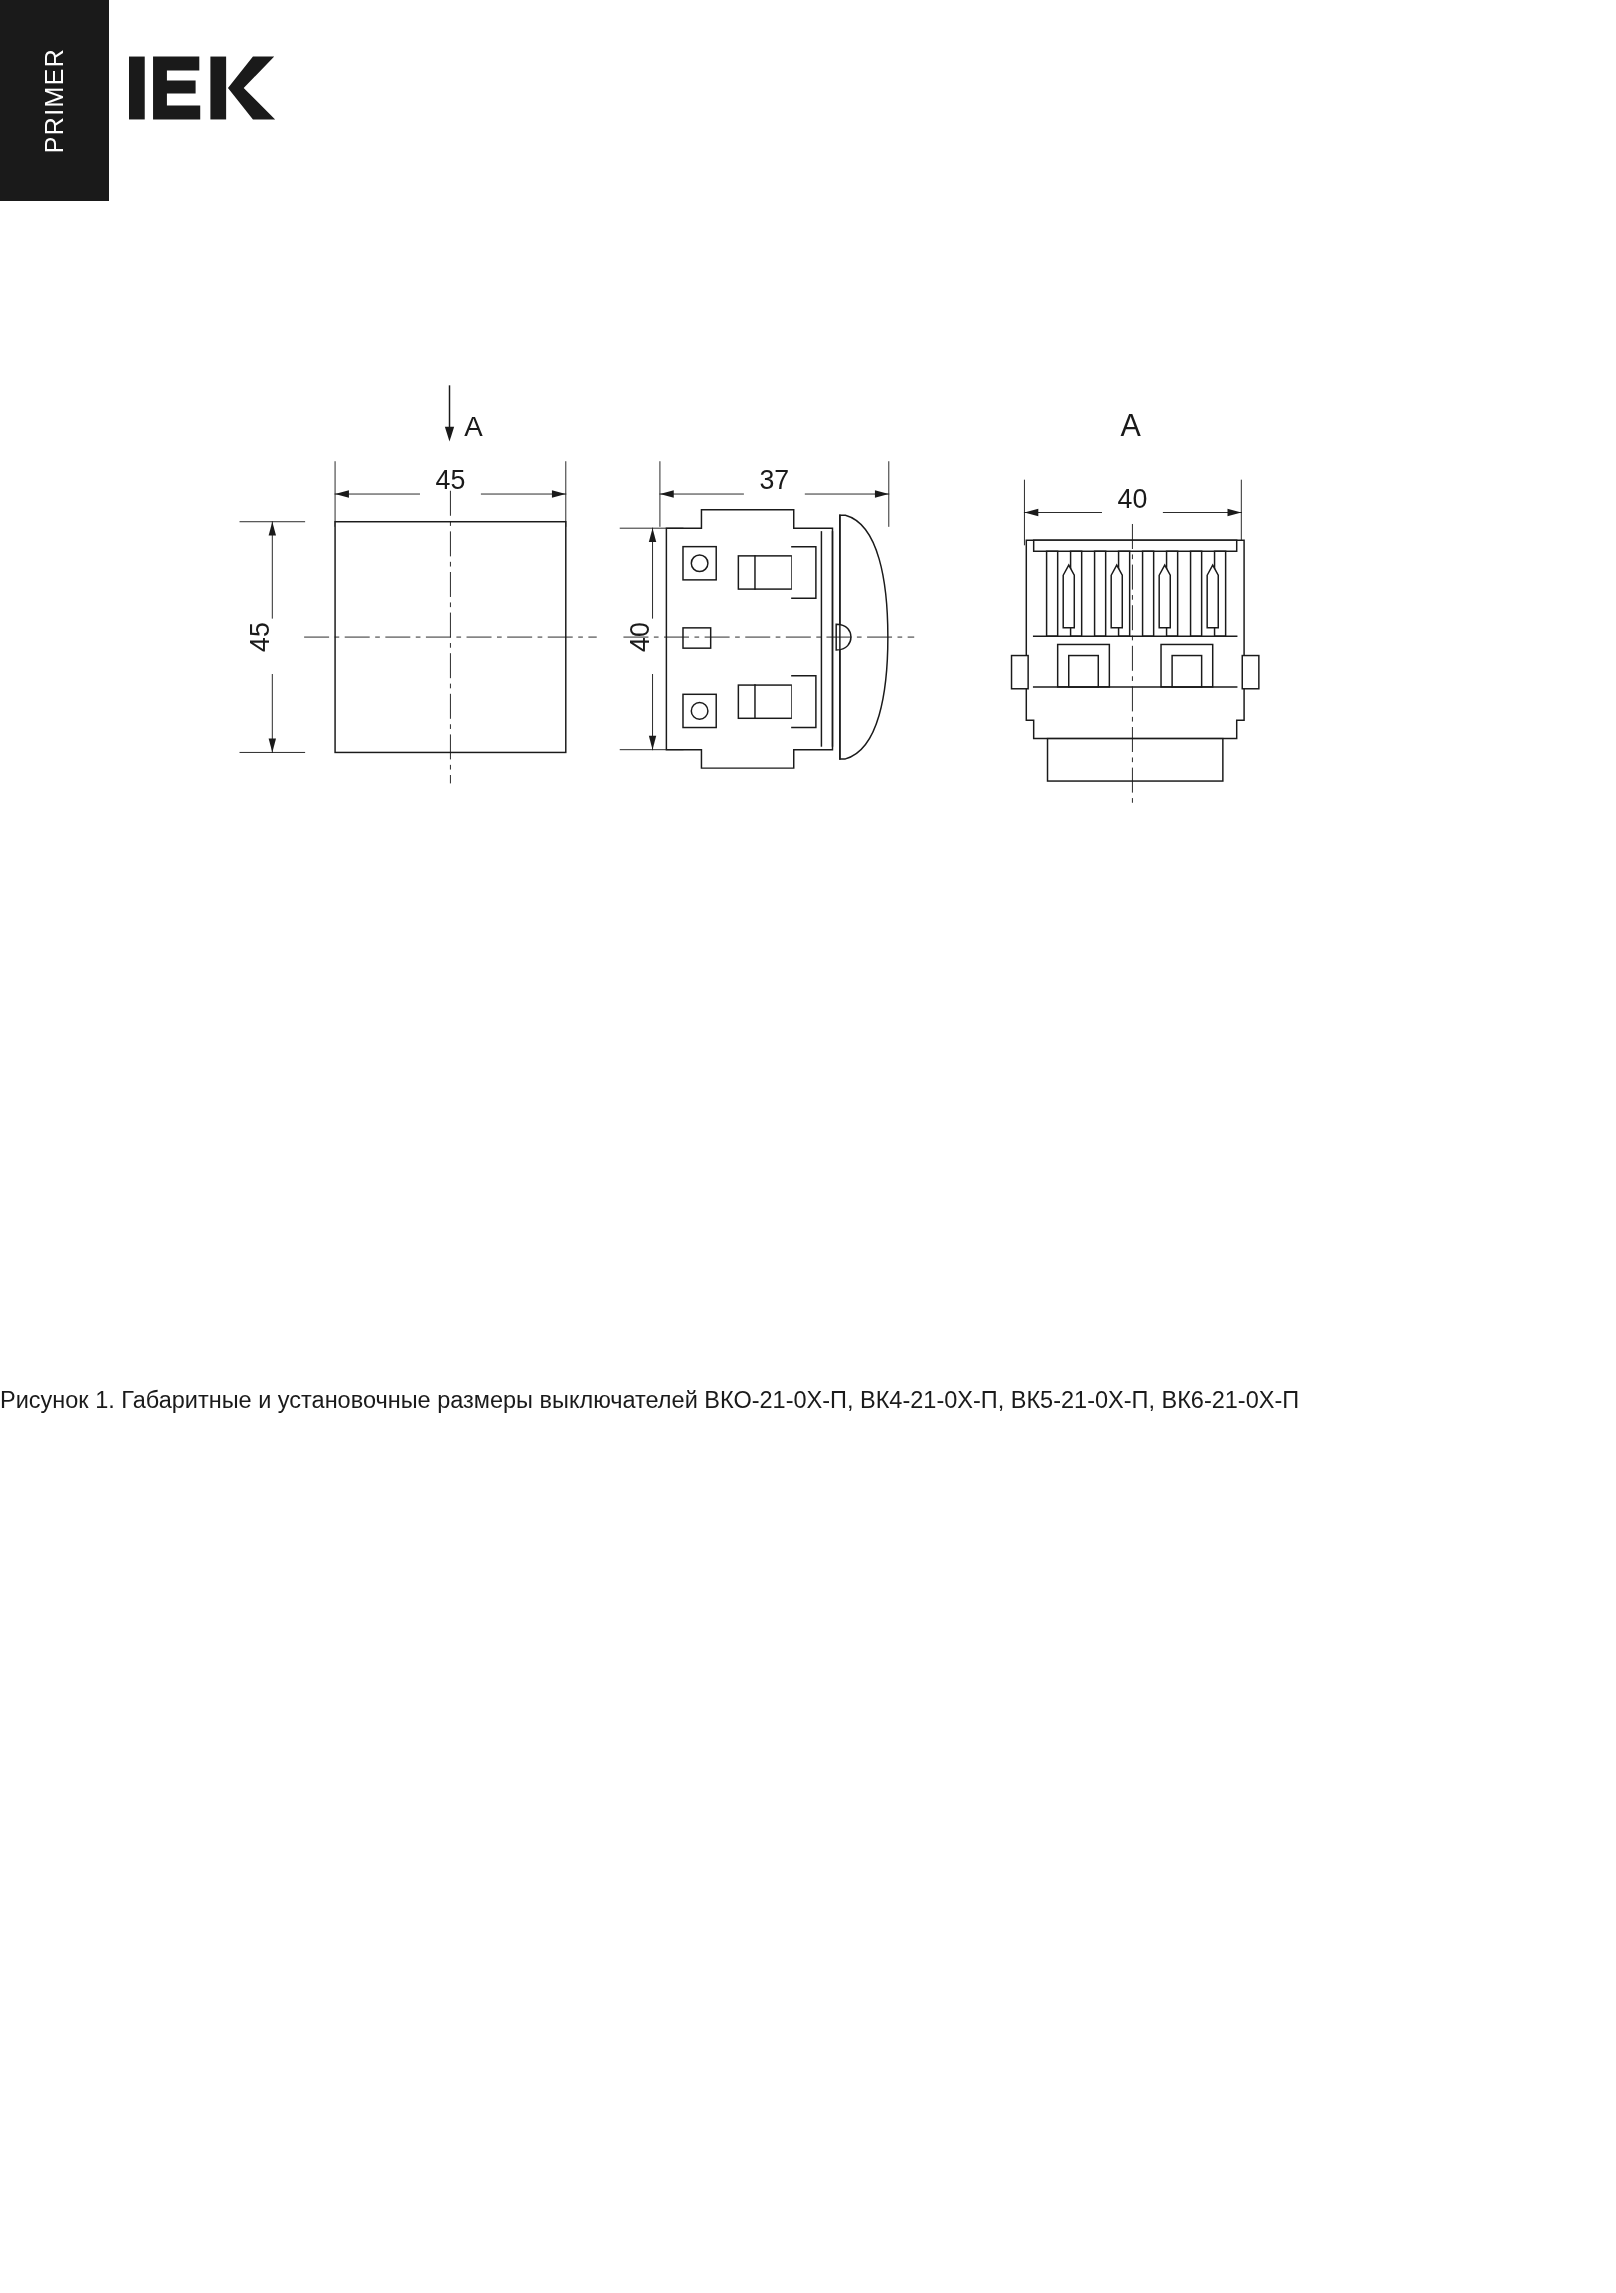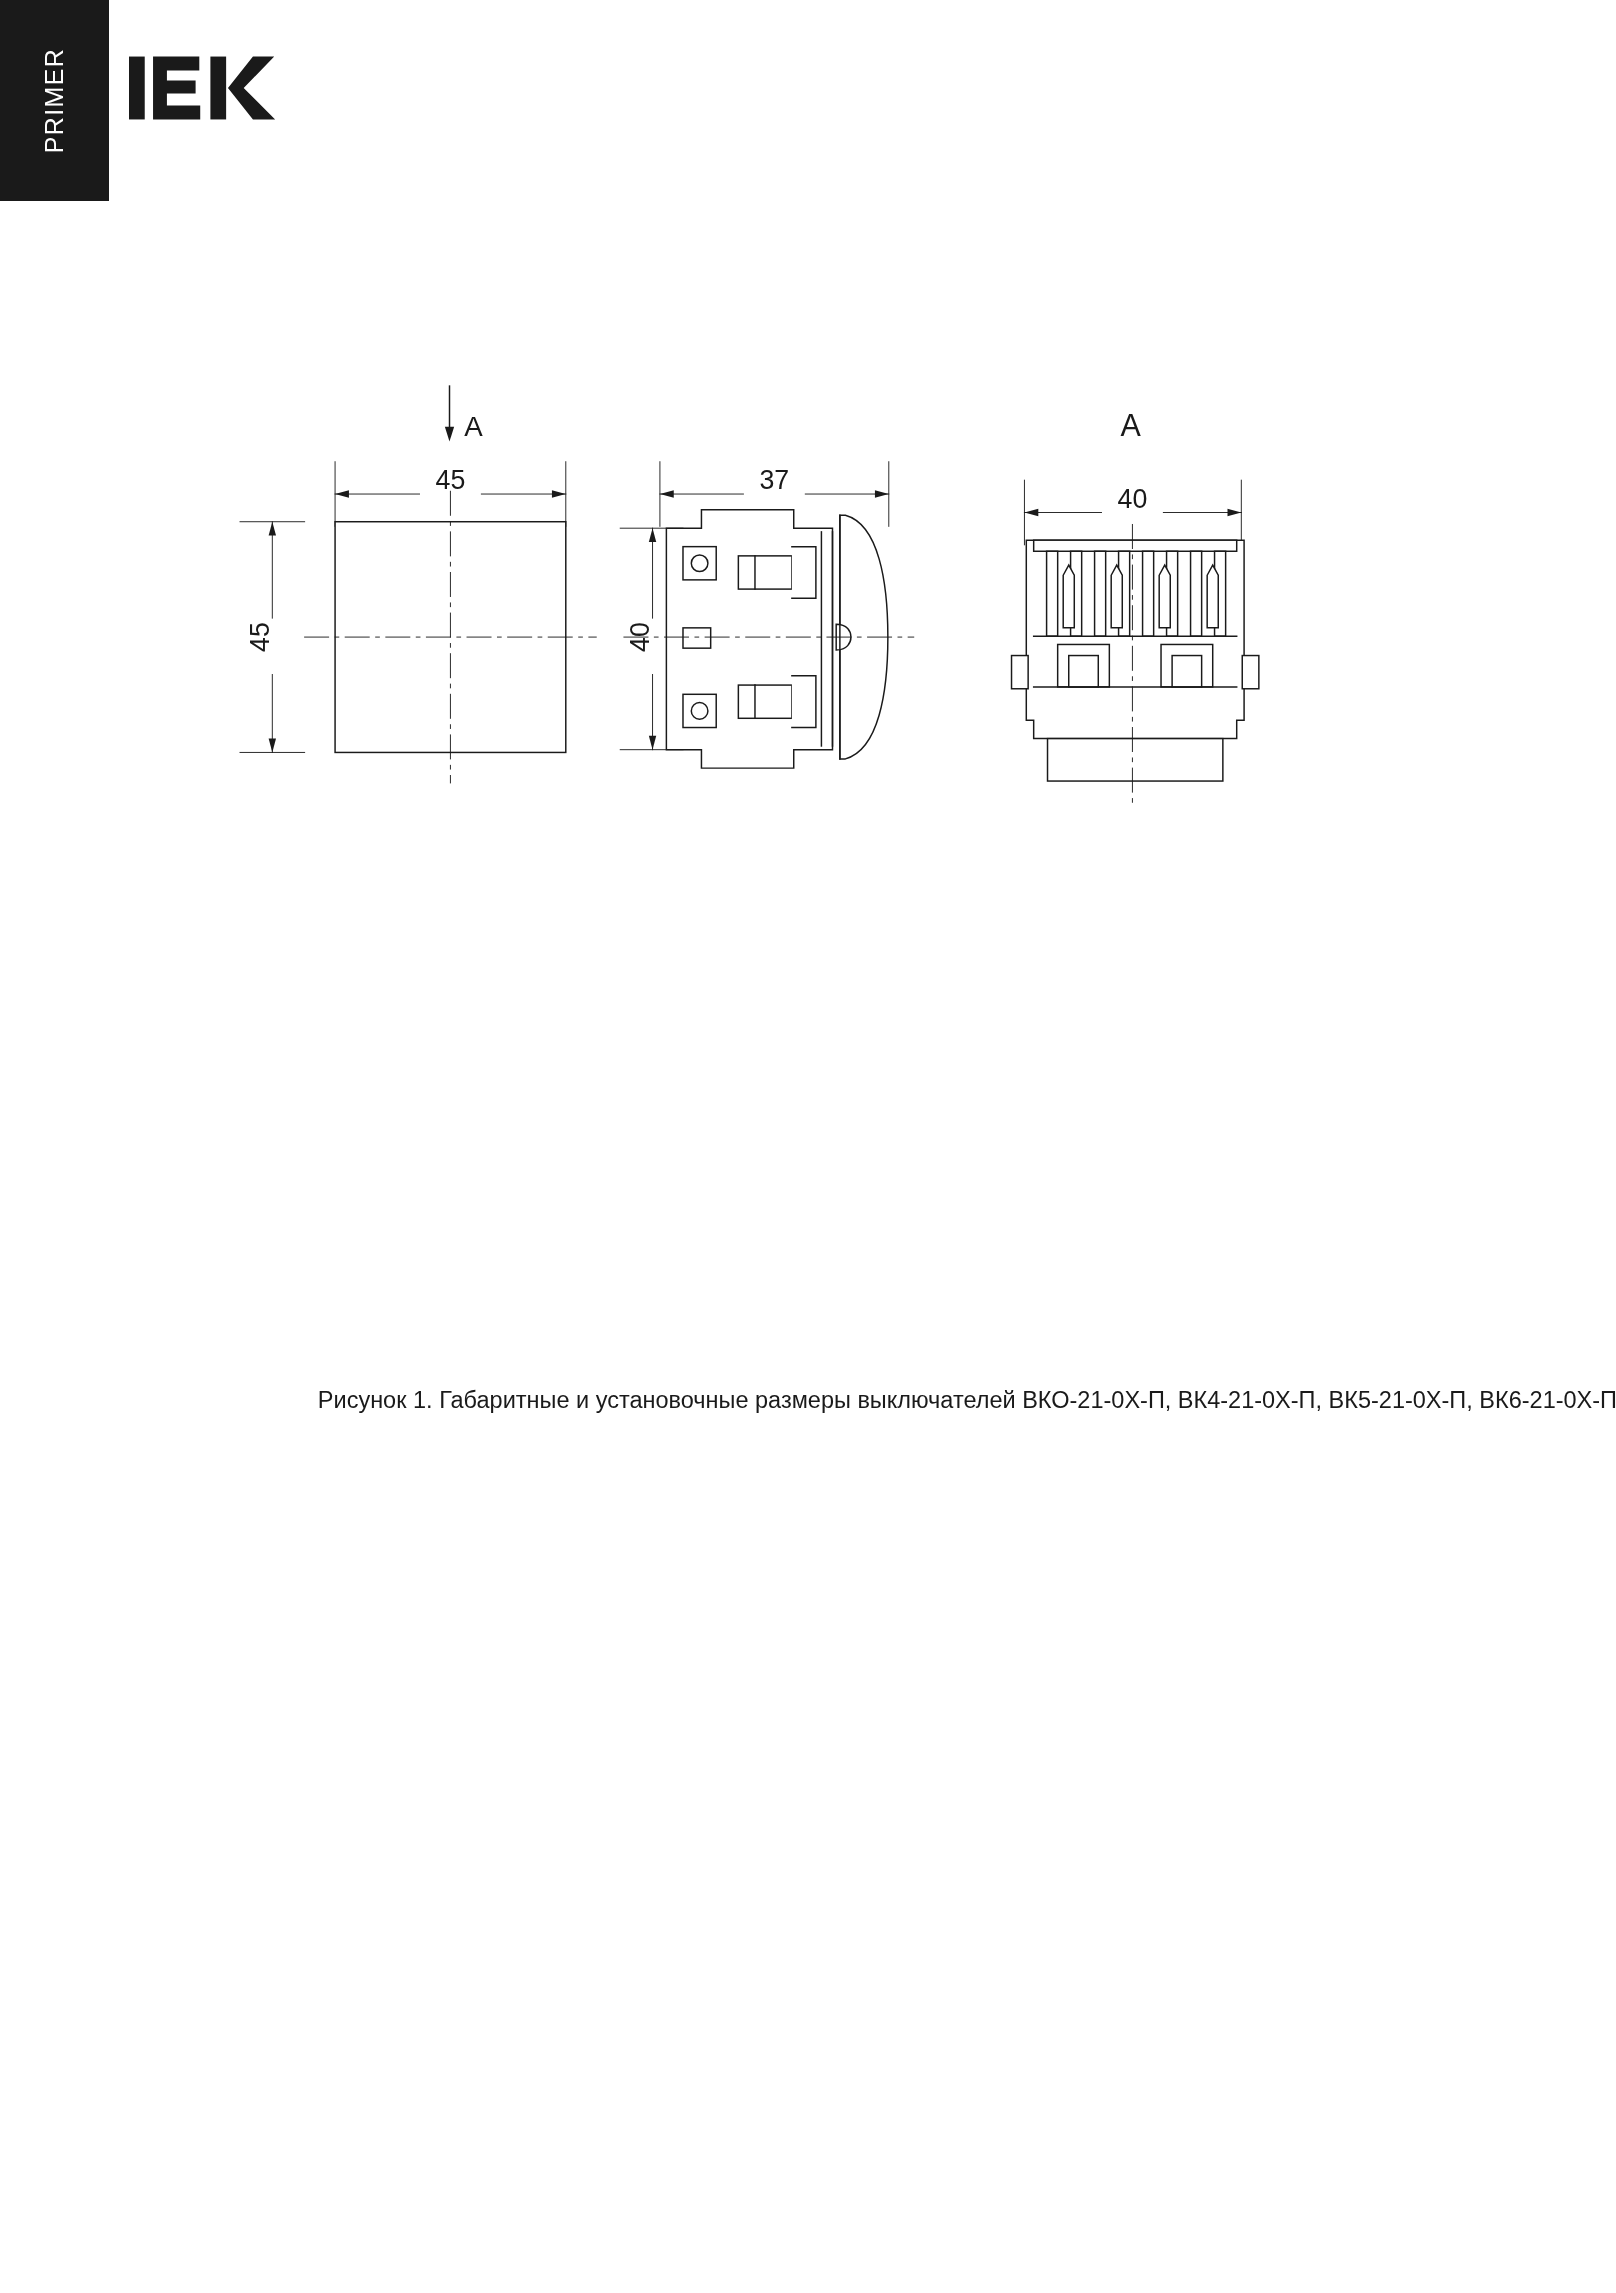--- a/index.html
+++ b/index.html
@@ -59,21 +59,21 @@
     height: 646px;
   }
   .drawing svg { display: block; }
 
   
   .caption {
     position: absolute;
     left: 0;
     top: 1384px;
     width: 1617px;
-    text-align: right;
+    text-align: left;
     font-size: 23.5px;
     color: #1a1a1a;
     line-height: 1.4;
   }
 </style>
 </head>
 <body>
 
 <div class="header-band">
   <div class="brand-vertical">PRIMER</div>

